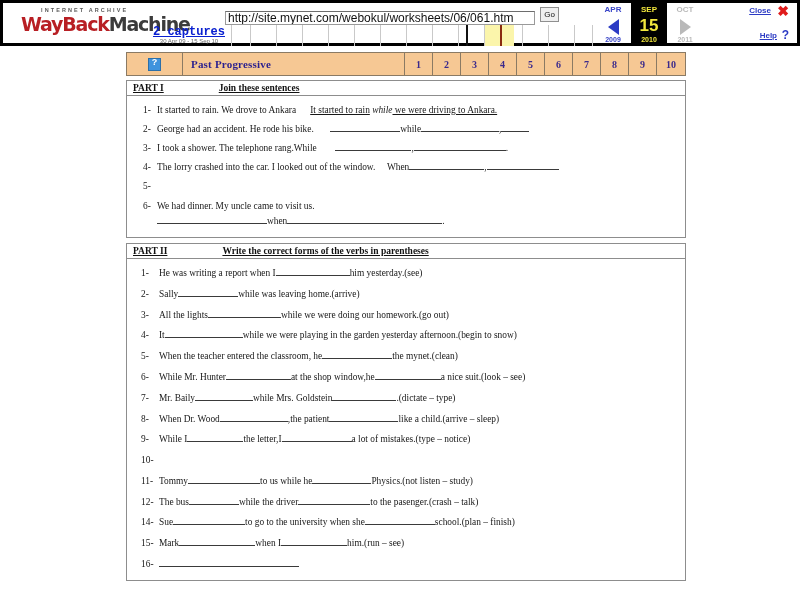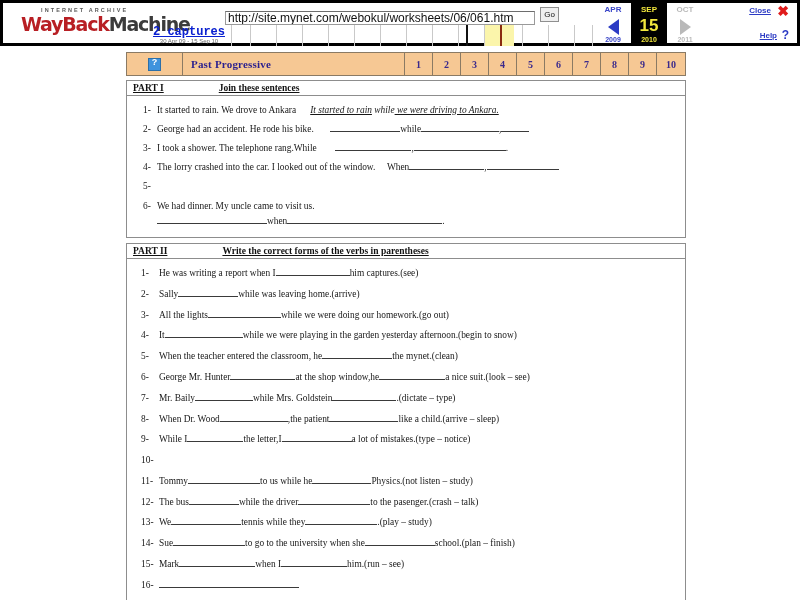--- a/index.html
+++ b/index.html
@@ -282,21 +282,21 @@
   .q-num {
     width: 30px;
     flex: 0 0 30px;
     text-align: left;
     padding-left: 16px;
   }
   .q-text { flex: 1; padding-right: 8px; white-space: nowrap; }
 
   .blank-s { display: inline-block; border-bottom: 1px solid #3a3a3a; height: 9px; vertical-align: baseline; }
 
-  .ital { font-style: italic; text-decoration: underline; }
+  .ital { text-decoration: underline; }
   .ital-plain { font-style: italic; }
 
   
   #part2 .q-row { padding: 4.4px 0; }
   #part2 .q-num { padding-left: 14px; width: 32px; flex: 0 0 32px; }
 
   .q-row.second-line { padding-top: 0; }
   .q-row.second-line .q-num { visibility: hidden; }
 </style>
 </head>
@@ -452,41 +452,41 @@
     </div>
 
     <div class="part-box" id="part2">
       <div class="part-head">
         <span class="pt-label">PART  II</span><span class="pt-desc">Write the correct forms of the verbs  in parentheses</span>
       </div>
       <div class="part-body" id="part2-body">
 
       <div class="q-row">
             <div class="q-num">1-</div>
-            <div class="q-text"><span>He was writing a report when I</span><span class="blank-s" style="width: 74px;"></span><span>him captures.(see)</span></div>
+            <div class="q-text"><span>He was writing a report when I</span><span class="blank-s" style="width: 74px;"></span><span>him yesterday.(see)</span></div>
           </div>
           <div class="q-row">
             <div class="q-num">2-</div>
             <div class="q-text"><span>Sally</span><span class="blank-s" style="width: 60px;"></span><span>while  was leaving home.(arrive)</span></div>
           </div>
           <div class="q-row">
             <div class="q-num">3-</div>
             <div class="q-text"><span>All the lights</span><span class="blank-s" style="width: 73px;"></span><span>while we were doing our homework.(go out)</span></div>
           </div>
           <div class="q-row">
             <div class="q-num">4-</div>
             <div class="q-text"><span>It</span><span class="blank-s" style="width: 78px;"></span><span>while we were playing in the garden yesterday afternoon.(begin to snow)</span></div>
           </div>
           <div class="q-row">
             <div class="q-num">5-</div>
             <div class="q-text"><span>When the teacher entered the classroom, he</span><span class="blank-s" style="width: 70px;"></span><span>the mynet.(clean)</span></div>
           </div>
           <div class="q-row">
             <div class="q-num">6-</div>
-            <div class="q-text"><span>George Mr. Hunter</span><span class="blank-s" style="width: 65px;"></span><span>at the shop window,he</span><span class="blank-s" style="width: 66px;"></span><span>a nice suit.(look – see)</span></div>
+            <div class="q-text"><span>While Mr. Hunter</span><span class="blank-s" style="width: 65px;"></span><span>at the shop window,he</span><span class="blank-s" style="width: 66px;"></span><span>a nice suit.(look – see)</span></div>
           </div>
           <div class="q-row">
             <div class="q-num">7-</div>
             <div class="q-text"><span>Mr. Baily</span><span class="blank-s" style="width: 58px;"></span><span>while Mrs. Goldstein</span><span class="blank-s" style="width: 64px;"></span><span>.(dictate – type)</span></div>
           </div>
           <div class="q-row">
             <div class="q-num">8-</div>
             <div class="q-text"><span>When Dr. Wood</span><span class="blank-s" style="width: 68px;"></span><span>,the patient</span><span class="blank-s" style="width: 69px;"></span><span>like a child.(arrive – sleep)</span></div>
           </div>
           <div class="q-row">
@@ -498,24 +498,20 @@
           </div>
           <div class="q-row">
             <div class="q-num">11-</div>
             <div class="q-text"><span>Tommy</span><span class="blank-s" style="width: 72px;"></span><span>to us while he</span><span class="blank-s" style="width: 59px;"></span><span>Physics.(not listen – study)</span></div>
           </div>
           <div class="q-row">
             <div class="q-num">12-</div>
             <div class="q-text"><span>The bus</span><span class="blank-s" style="width: 50px;"></span><span>while the driver</span><span class="blank-s" style="width: 72px;"></span><span>to the pasenger.(crash – talk)</span></div>
           </div>
           <div class="q-row">
-            <div class="q-num">13-</div>
-            <div class="q-text"><span>We</span><span class="blank-s" style="width: 70px;"></span><span>tennis while they</span><span class="blank-s" style="width: 72px;"></span><span>.(play – study)</span></div>
-          </div>
-          <div class="q-row">
             <div class="q-num">14-</div>
             <div class="q-text"><span>Sue</span><span class="blank-s" style="width: 72px;"></span><span>to go to the university when she</span><span class="blank-s" style="width: 70px;"></span><span>school.(plan – finish)</span></div>
           </div>
           <div class="q-row">
             <div class="q-num">15-</div>
             <div class="q-text"><span>Mark</span><span class="blank-s" style="width: 76px;"></span><span>when I</span><span class="blank-s" style="width: 66px;"></span><span>him.(run – see)</span></div>
           </div>
           <div class="q-row">
             <div class="q-num">16-</div>
             <div class="q-text"><span class="blank-s" style="width: 70px;"></span><span class="blank-s" style="width: 70px;"></span></div>

